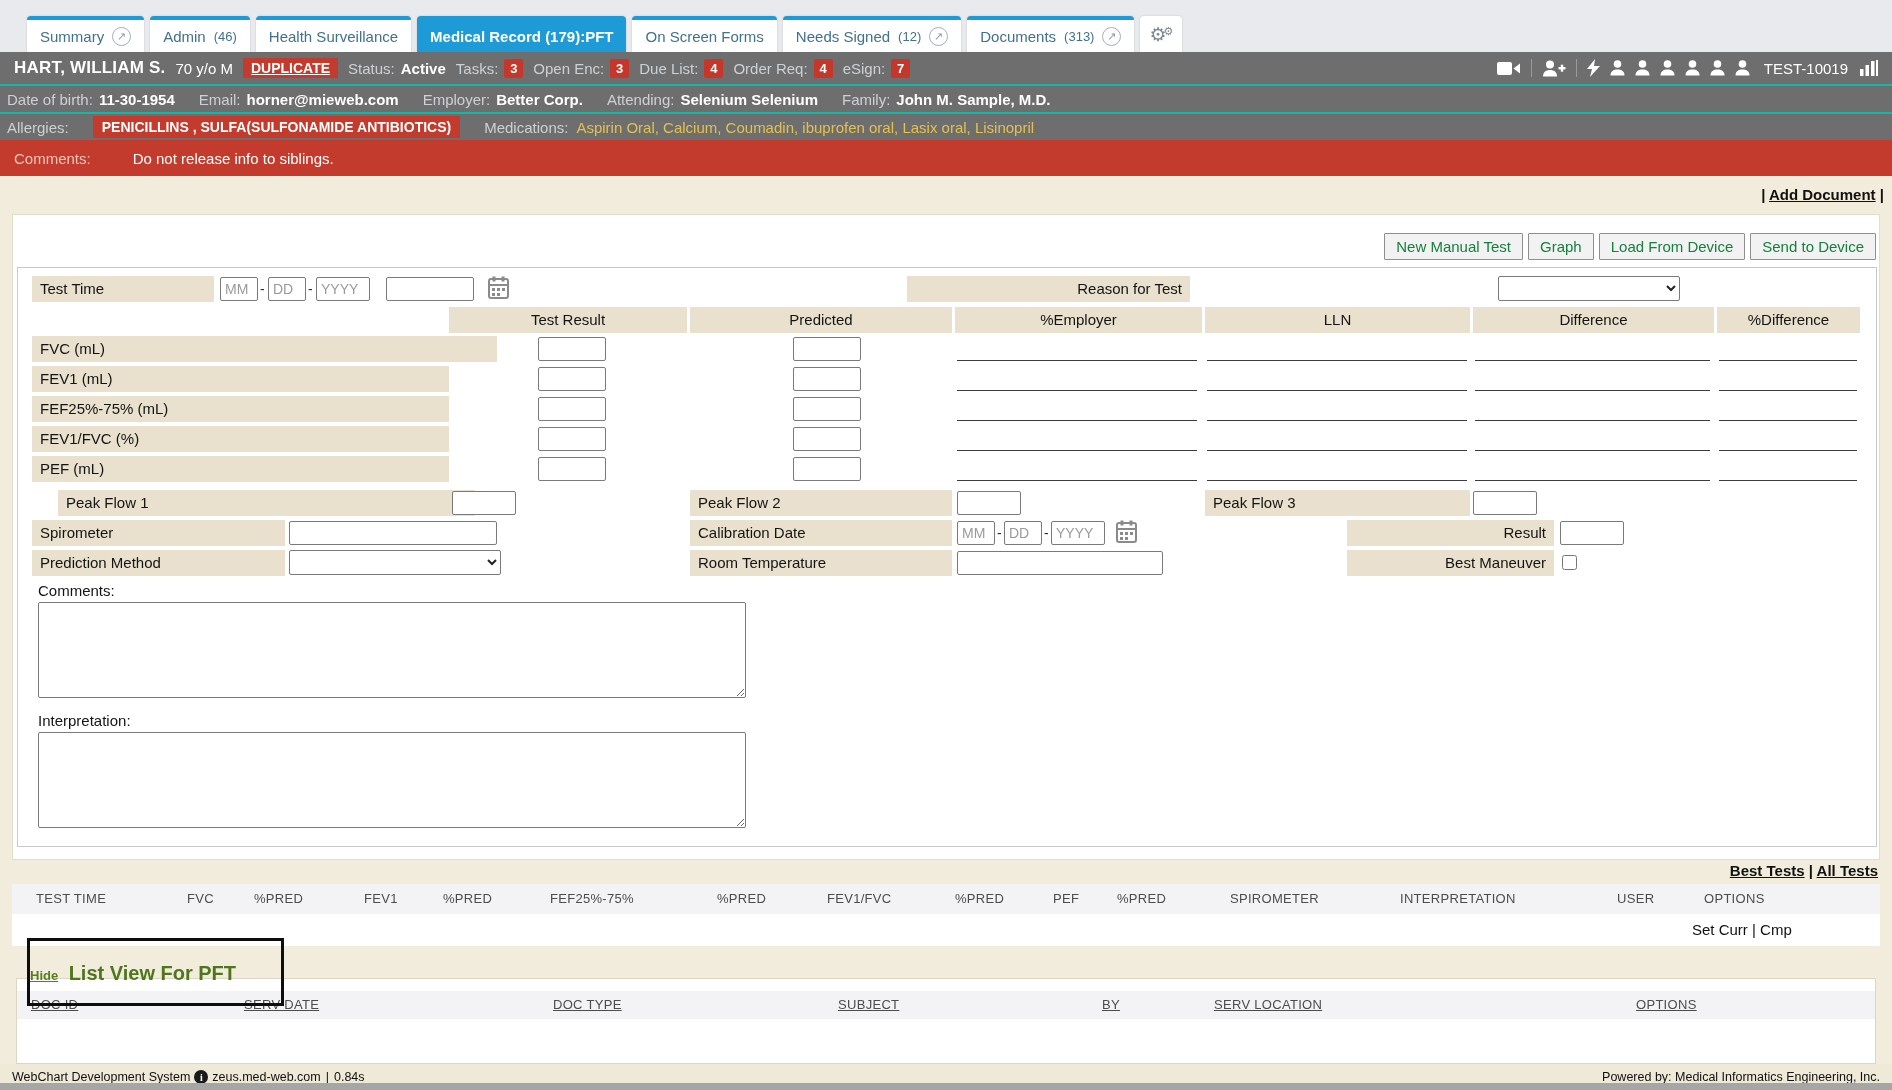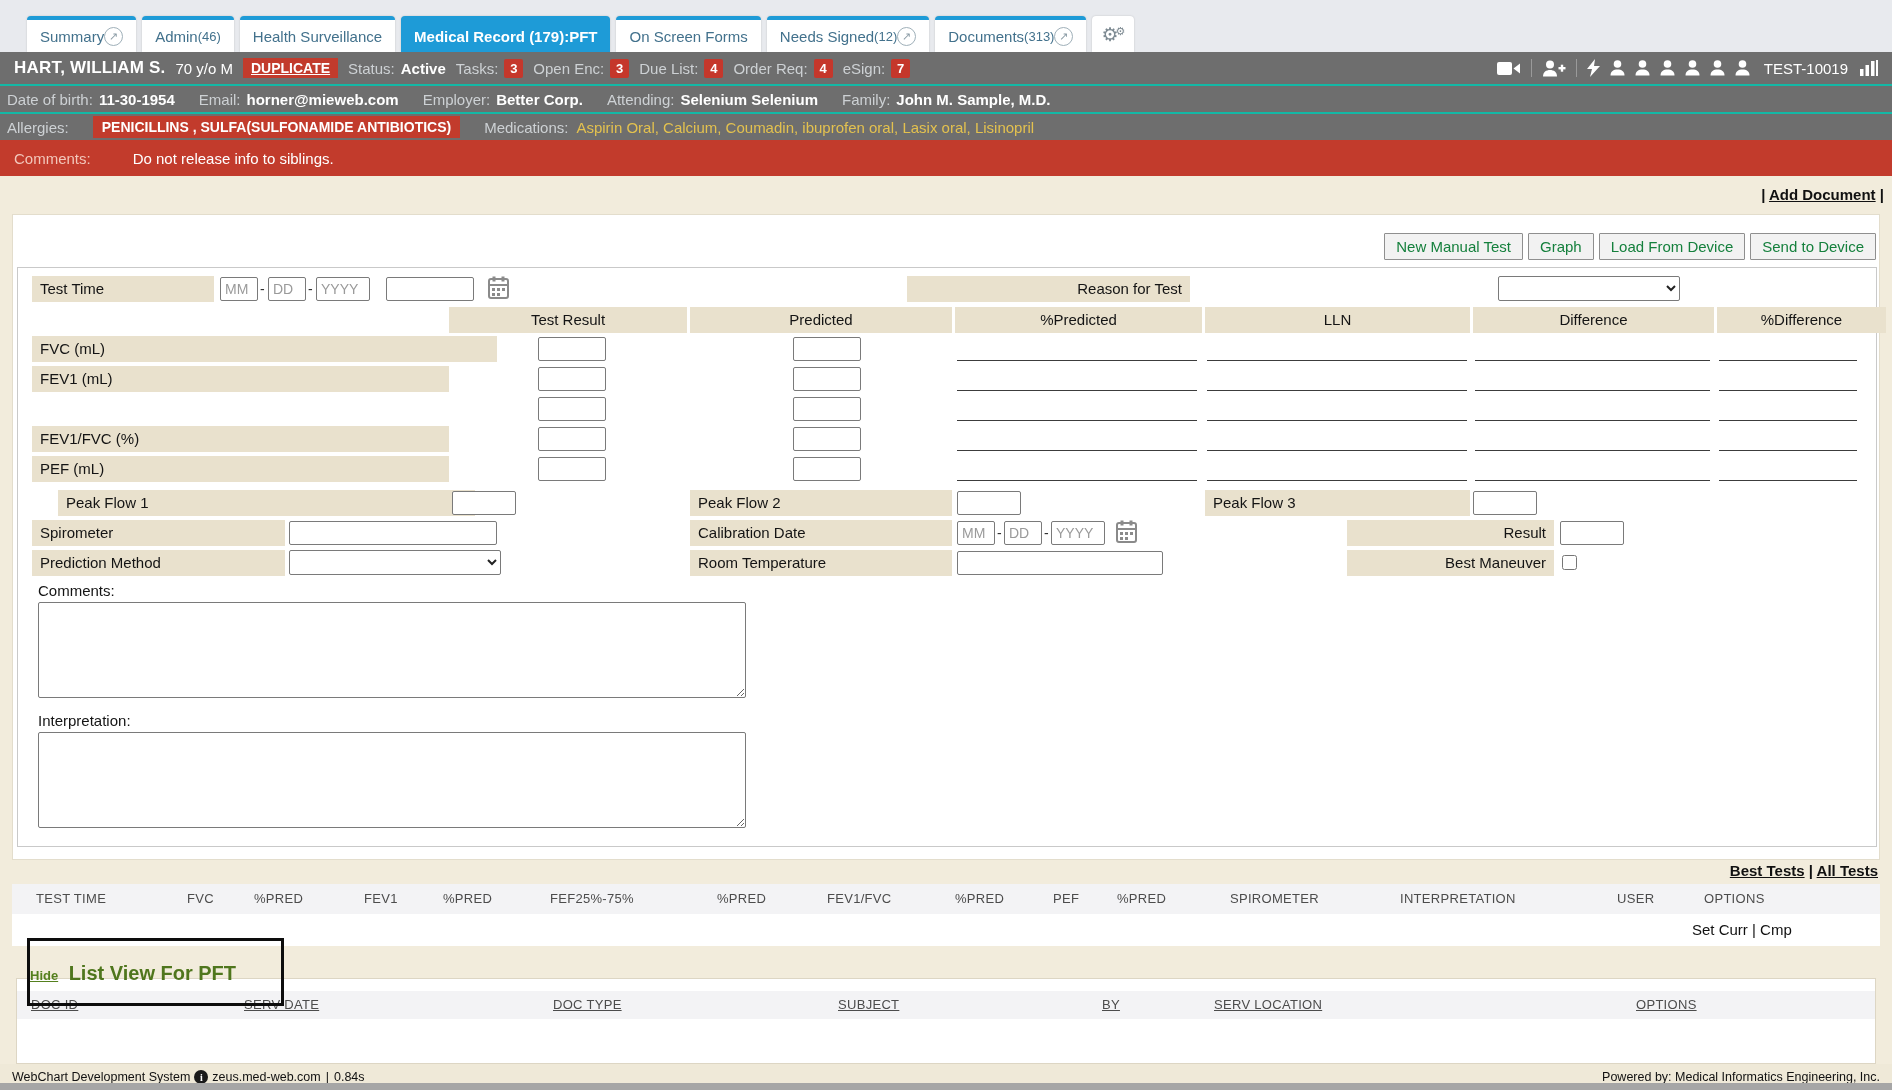--- a/index.html
+++ b/index.html
@@ -3,21 +3,21 @@
 <meta charset="utf-8">
 <style>
   * { margin:0; padding:0; box-sizing:border-box; }
   html,body { width:1892px; height:1090px; overflow:hidden; background:#f2ecdc;
               font-family:"Liberation Sans", sans-serif; }
 
   
   #tabbar { position:absolute; left:0; top:0; width:1892px; height:52px; background:#e8eaee; }
   .tabs { position:absolute; left:27px; bottom:0; display:flex; gap:6px; align-items:flex-end; }
   .tab { height:36px; background:#ffffff; border-top:4px solid #1e9bd7; border-radius:4px 4px 0 0;
-         display:flex; align-items:center; padding:0 13px; color:#42718c; font-size:15px;
+         display:flex; align-items:center; gap:8px; padding:0 13px; color:#42718c; font-size:15px;
          box-shadow:0 0 2px rgba(0,0,0,.18); cursor:pointer; white-space:nowrap; }
   .tab .cnt { font-size:13px; color:#42718c; }
   .tab.active { background:#1e9bd7; color:#fff; font-weight:bold; }
   .ext-ico { width:19px; height:19px; border:1.5px solid #9fb0b9; border-radius:50%;
              display:inline-flex; align-items:center; justify-content:center;
              font-size:11px; color:#8b9ca6; line-height:1; }
   .gear-tab { height:36px; width:42px; background:#fff; border-radius:4px 4px 0 0;
               box-shadow:0 0 2px rgba(0,0,0,.18); display:flex; align-items:center; justify-content:center;
               color:#7d8a92; font-size:19px; cursor:pointer; }
 
@@ -325,41 +325,42 @@
           <rect x="14" y="12" width="3" height="3" fill="#8a8a8a"></rect>
           <rect x="4" y="17" width="3" height="3" fill="#8a8a8a"></rect>
           <rect x="9" y="17" width="3" height="3" fill="#8a8a8a"></rect>
         </svg>
     </span>
     <div class="cell right" style="left:889px; top:8px; width:283px;">Reason for Test</div>
     <select class="inp" style="left:1480px; top:8px; width:182px; height:25px;"><option></option></select>
 
     <div class="cell center" style="left:431px;  top:39px; width:238px;">Test Result</div>
     <div class="cell center" style="left:672px;  top:39px; width:262px;">Predicted</div>
-    <div class="cell center" style="left:937px;  top:39px; width:247px;">%Predicted</div>
+    <div class="cell center" style="left:937px;  top:39px; width:247px;">%Employer</div>
     <div class="cell center" style="left:1187px; top:39px; width:265px;">LLN</div>
     <div class="cell center" style="left:1455px; top:39px; width:241px;">Difference</div>
-    <div class="cell center" style="left:1699px; top:39px; width:169px;">%Difference</div>
+    <div class="cell center" style="left:1699px; top:39px; width:143px;">%Difference</div>
 
     <div class="cell" style="left:14px; top:68px;  width:465px;">FVC (mL)</div>
     <input class="inp" style="left: 520px; top: 69px; width: 68px;">
     <input class="inp" style="left: 775px; top: 69px; width: 68px;">
     <div class="fline" style="left:939px; top:92px; width:240px;"></div>
     <div class="fline" style="left:1189px; top:92px; width:260px;"></div>
     <div class="fline" style="left:1457px; top:92px; width:235px;"></div>
     <div class="fline" style="left:1701px; top:92px; width:138px;"></div>
 
     <div class="cell" style="left:14px; top:98px;  width:417px;">FEV1 (mL)</div>
     <input class="inp" style="left: 520px; top: 99px; width: 68px;">
     <input class="inp" style="left: 775px; top: 99px; width: 68px;">
     <div class="fline" style="left:939px; top:122px; width:240px;"></div>
     <div class="fline" style="left:1189px; top:122px; width:260px;"></div>
     <div class="fline" style="left:1457px; top:122px; width:235px;"></div>
     <div class="fline" style="left:1701px; top:122px; width:138px;"></div>
 
+    <div class="cell" style="left:14px; top:128px; width:417px;">FEF25%-75% (mL)</div>
     <input class="inp" style="left: 520px; top: 129px; width: 68px;">
     <input class="inp" style="left: 775px; top: 129px; width: 68px;">
     <div class="fline" style="left:939px; top:152px; width:240px;"></div>
     <div class="fline" style="left:1189px; top:152px; width:260px;"></div>
     <div class="fline" style="left:1457px; top:152px; width:235px;"></div>
     <div class="fline" style="left:1701px; top:152px; width:138px;"></div>
 
     <div class="cell" style="left:14px; top:158px; width:417px;">FEV1/FVC (%)</div>
     <input class="inp" style="left: 520px; top: 159px; width: 68px;">
     <input class="inp" style="left: 775px; top: 159px; width: 68px;">

